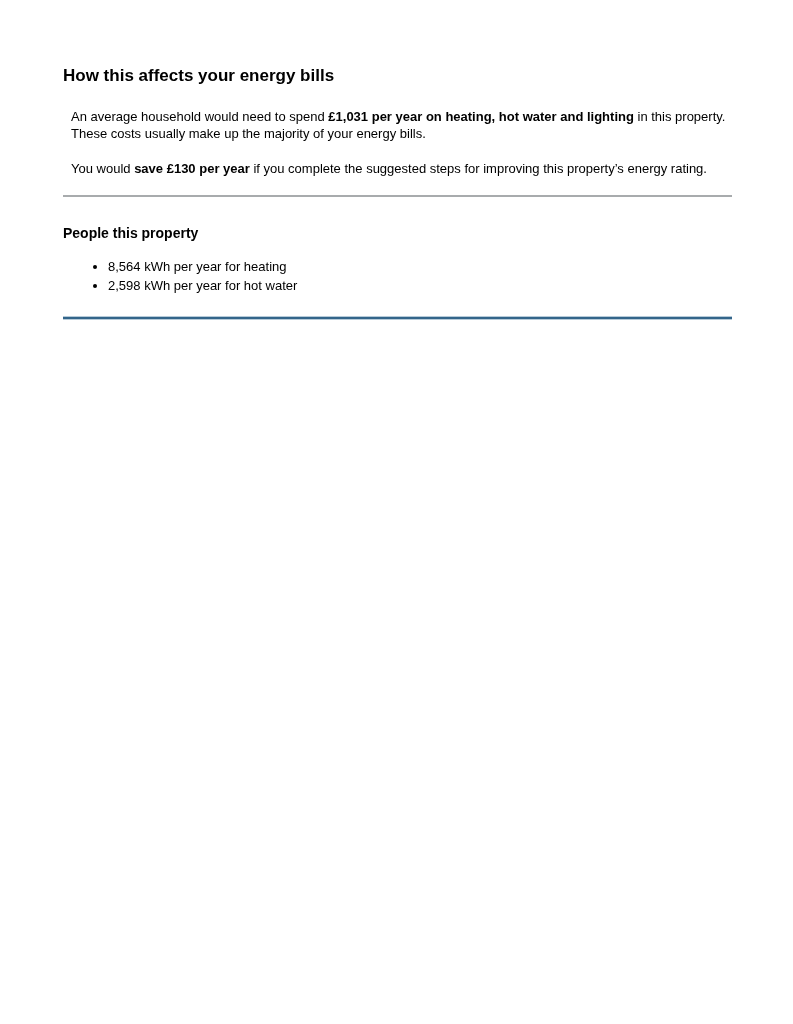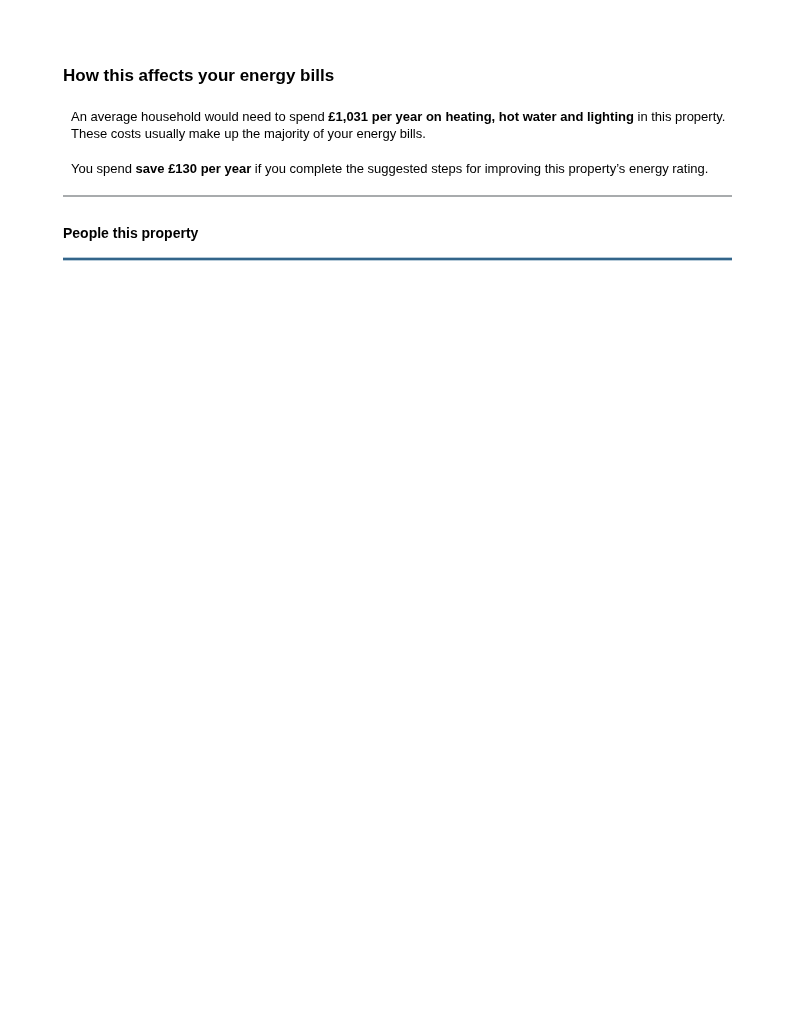--- a/index.html
+++ b/index.html
@@ -65,27 +65,31 @@
 </head>
 <body>
 
 <div class="content">
 
   <section>
     <h1 class="doc-h1">How this affects your energy bills</h1>
 
     <p class="body-text"><span>An average household would need to spend </span><strong>£1,031 per year on heating, hot water and lighting</strong><span> in this property. These costs usually make up the majority of your energy bills.</span></p>
 
-    <p class="body-text"><span>You spend </span><strong>save £130 per year</strong><span> if you complete the suggested steps for improving this property’s energy rating.</span></p>
+    <p class="body-text"><span>You would </span><strong>save £130 per year</strong><span> if you complete the suggested steps for improving this property’s energy rating.</span></p>
 
   </section>
 
   <hr class="hr-grey">
 
   <section>
     <h2 class="doc-h2">People this property</h2>
 
 
+    <ul class="energy-list">
+      <li>8,564 kWh per year for heating</li>
+      <li>2,598 kWh per year for hot water</li>
+    </ul>
   </section>
 
   <hr class="hr-blue">
 
 </div>
 
 </body></html>

